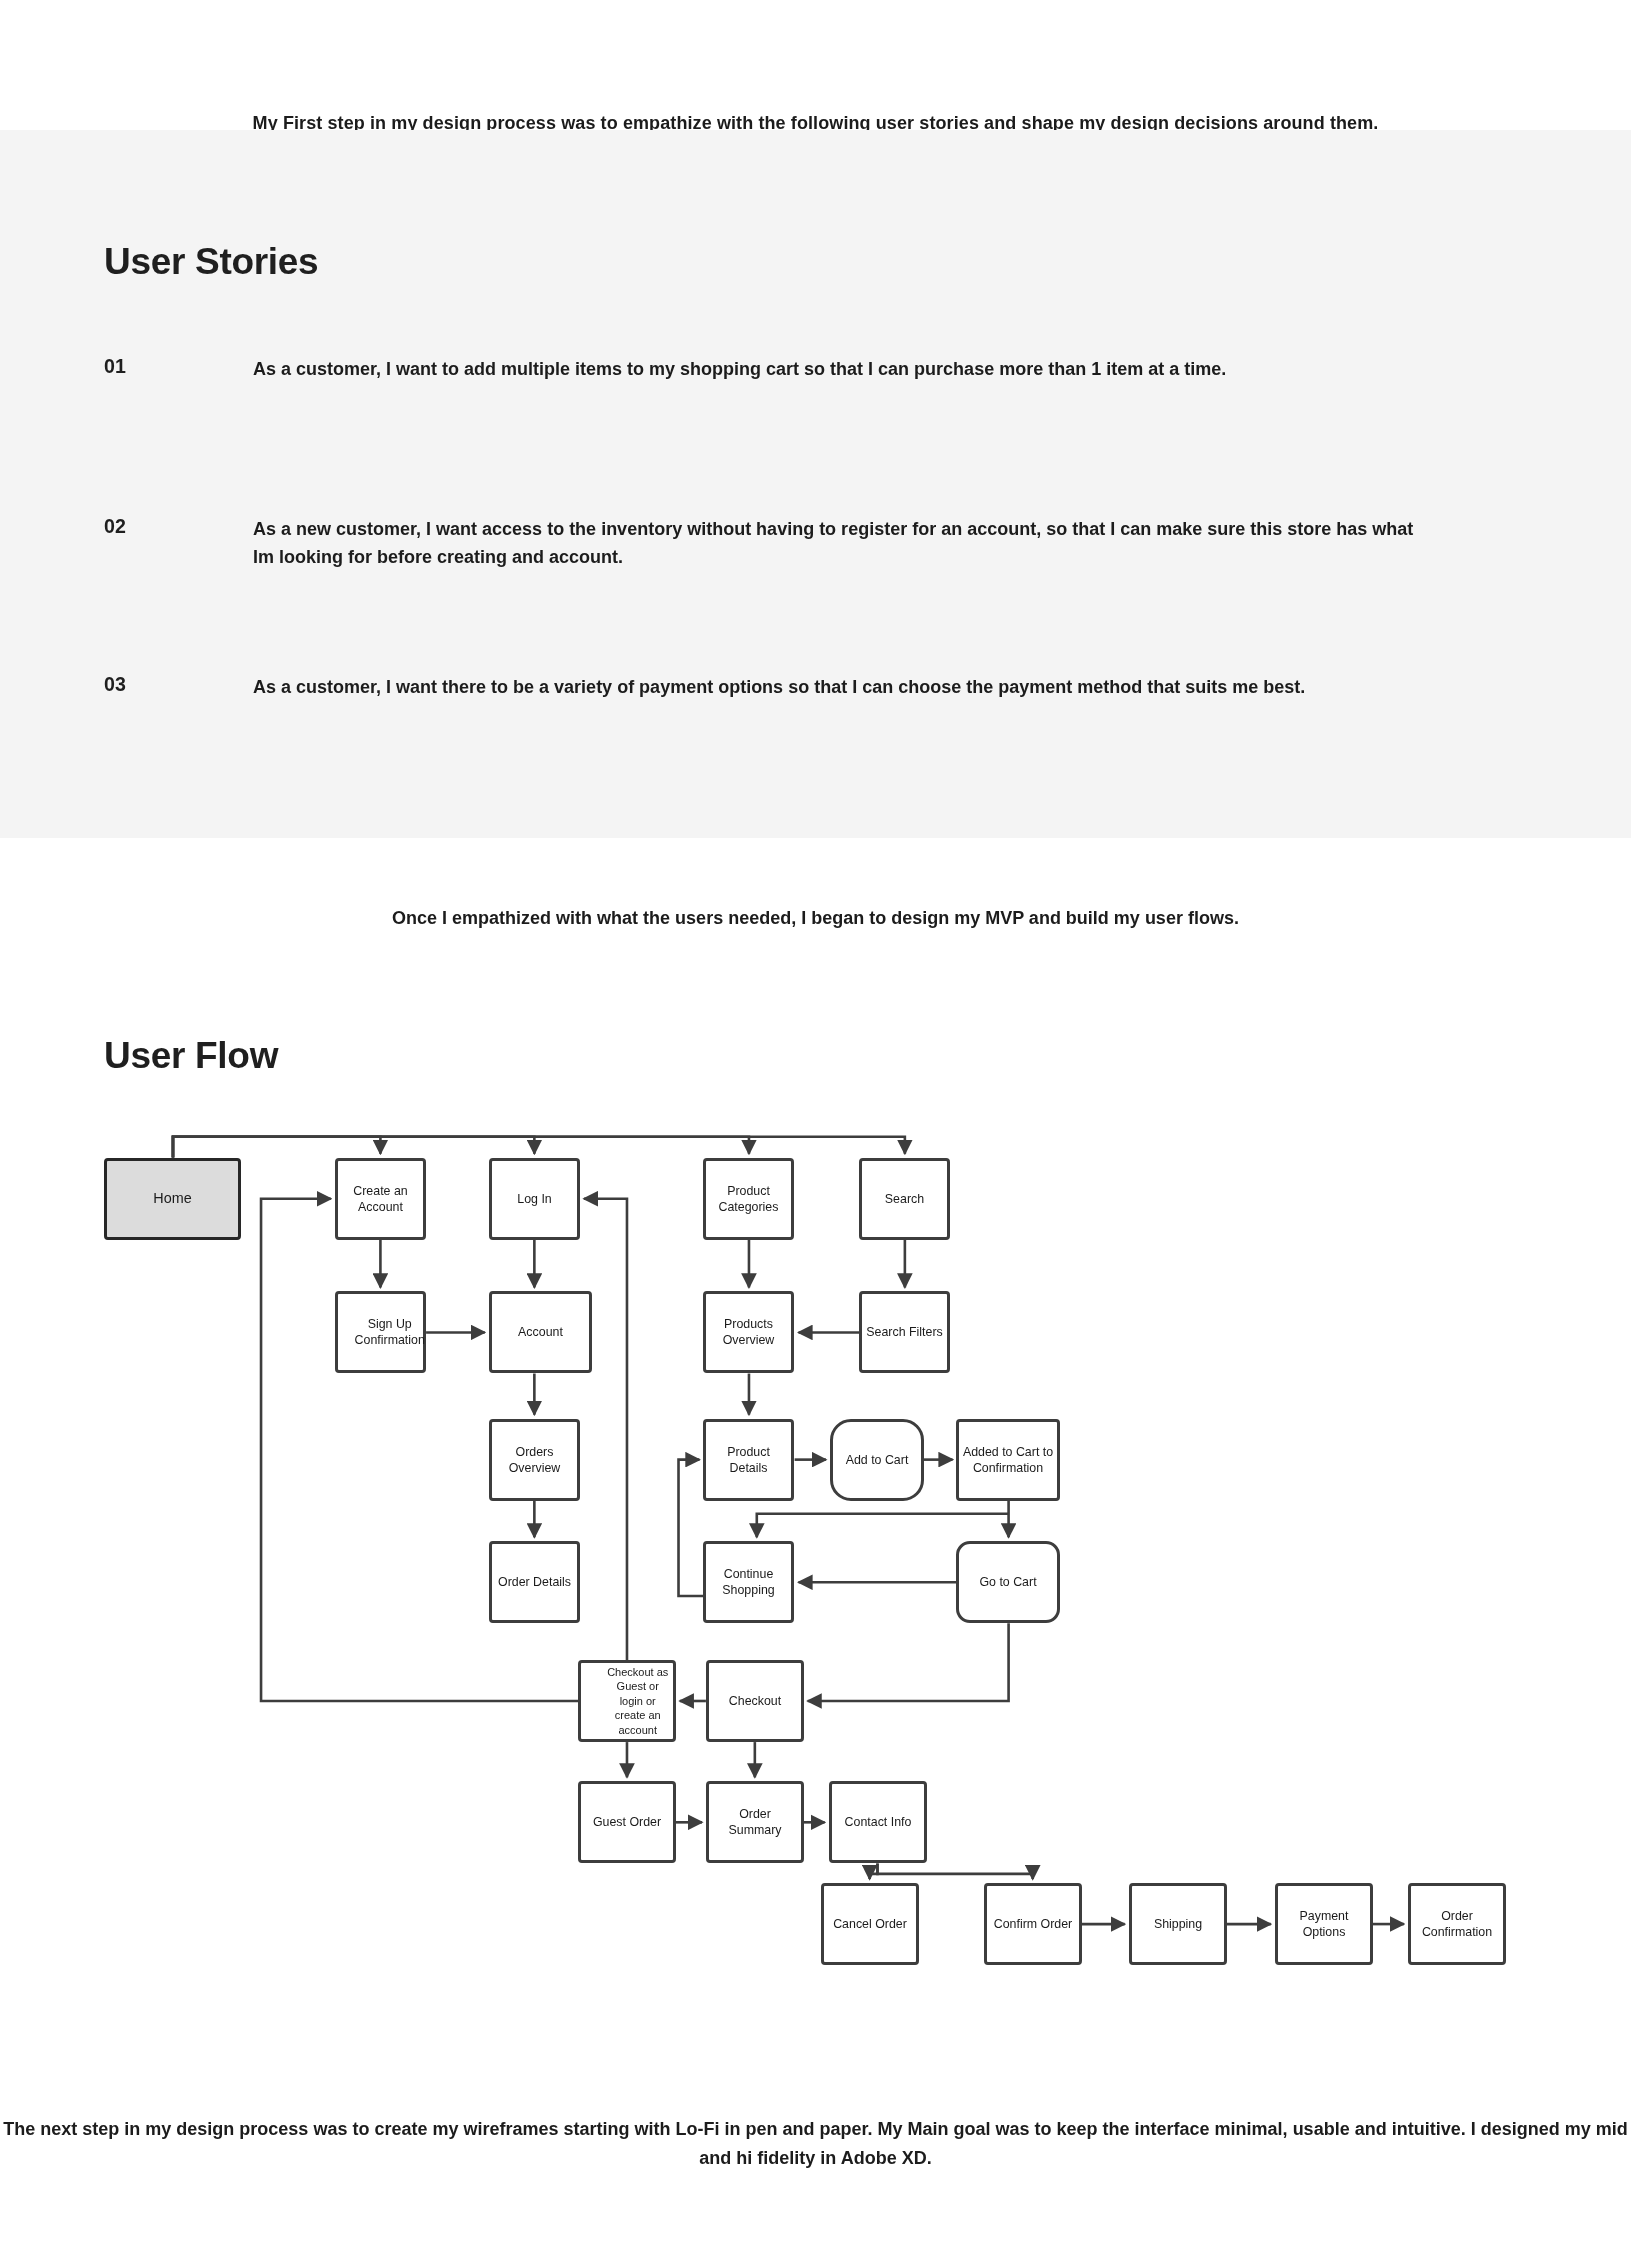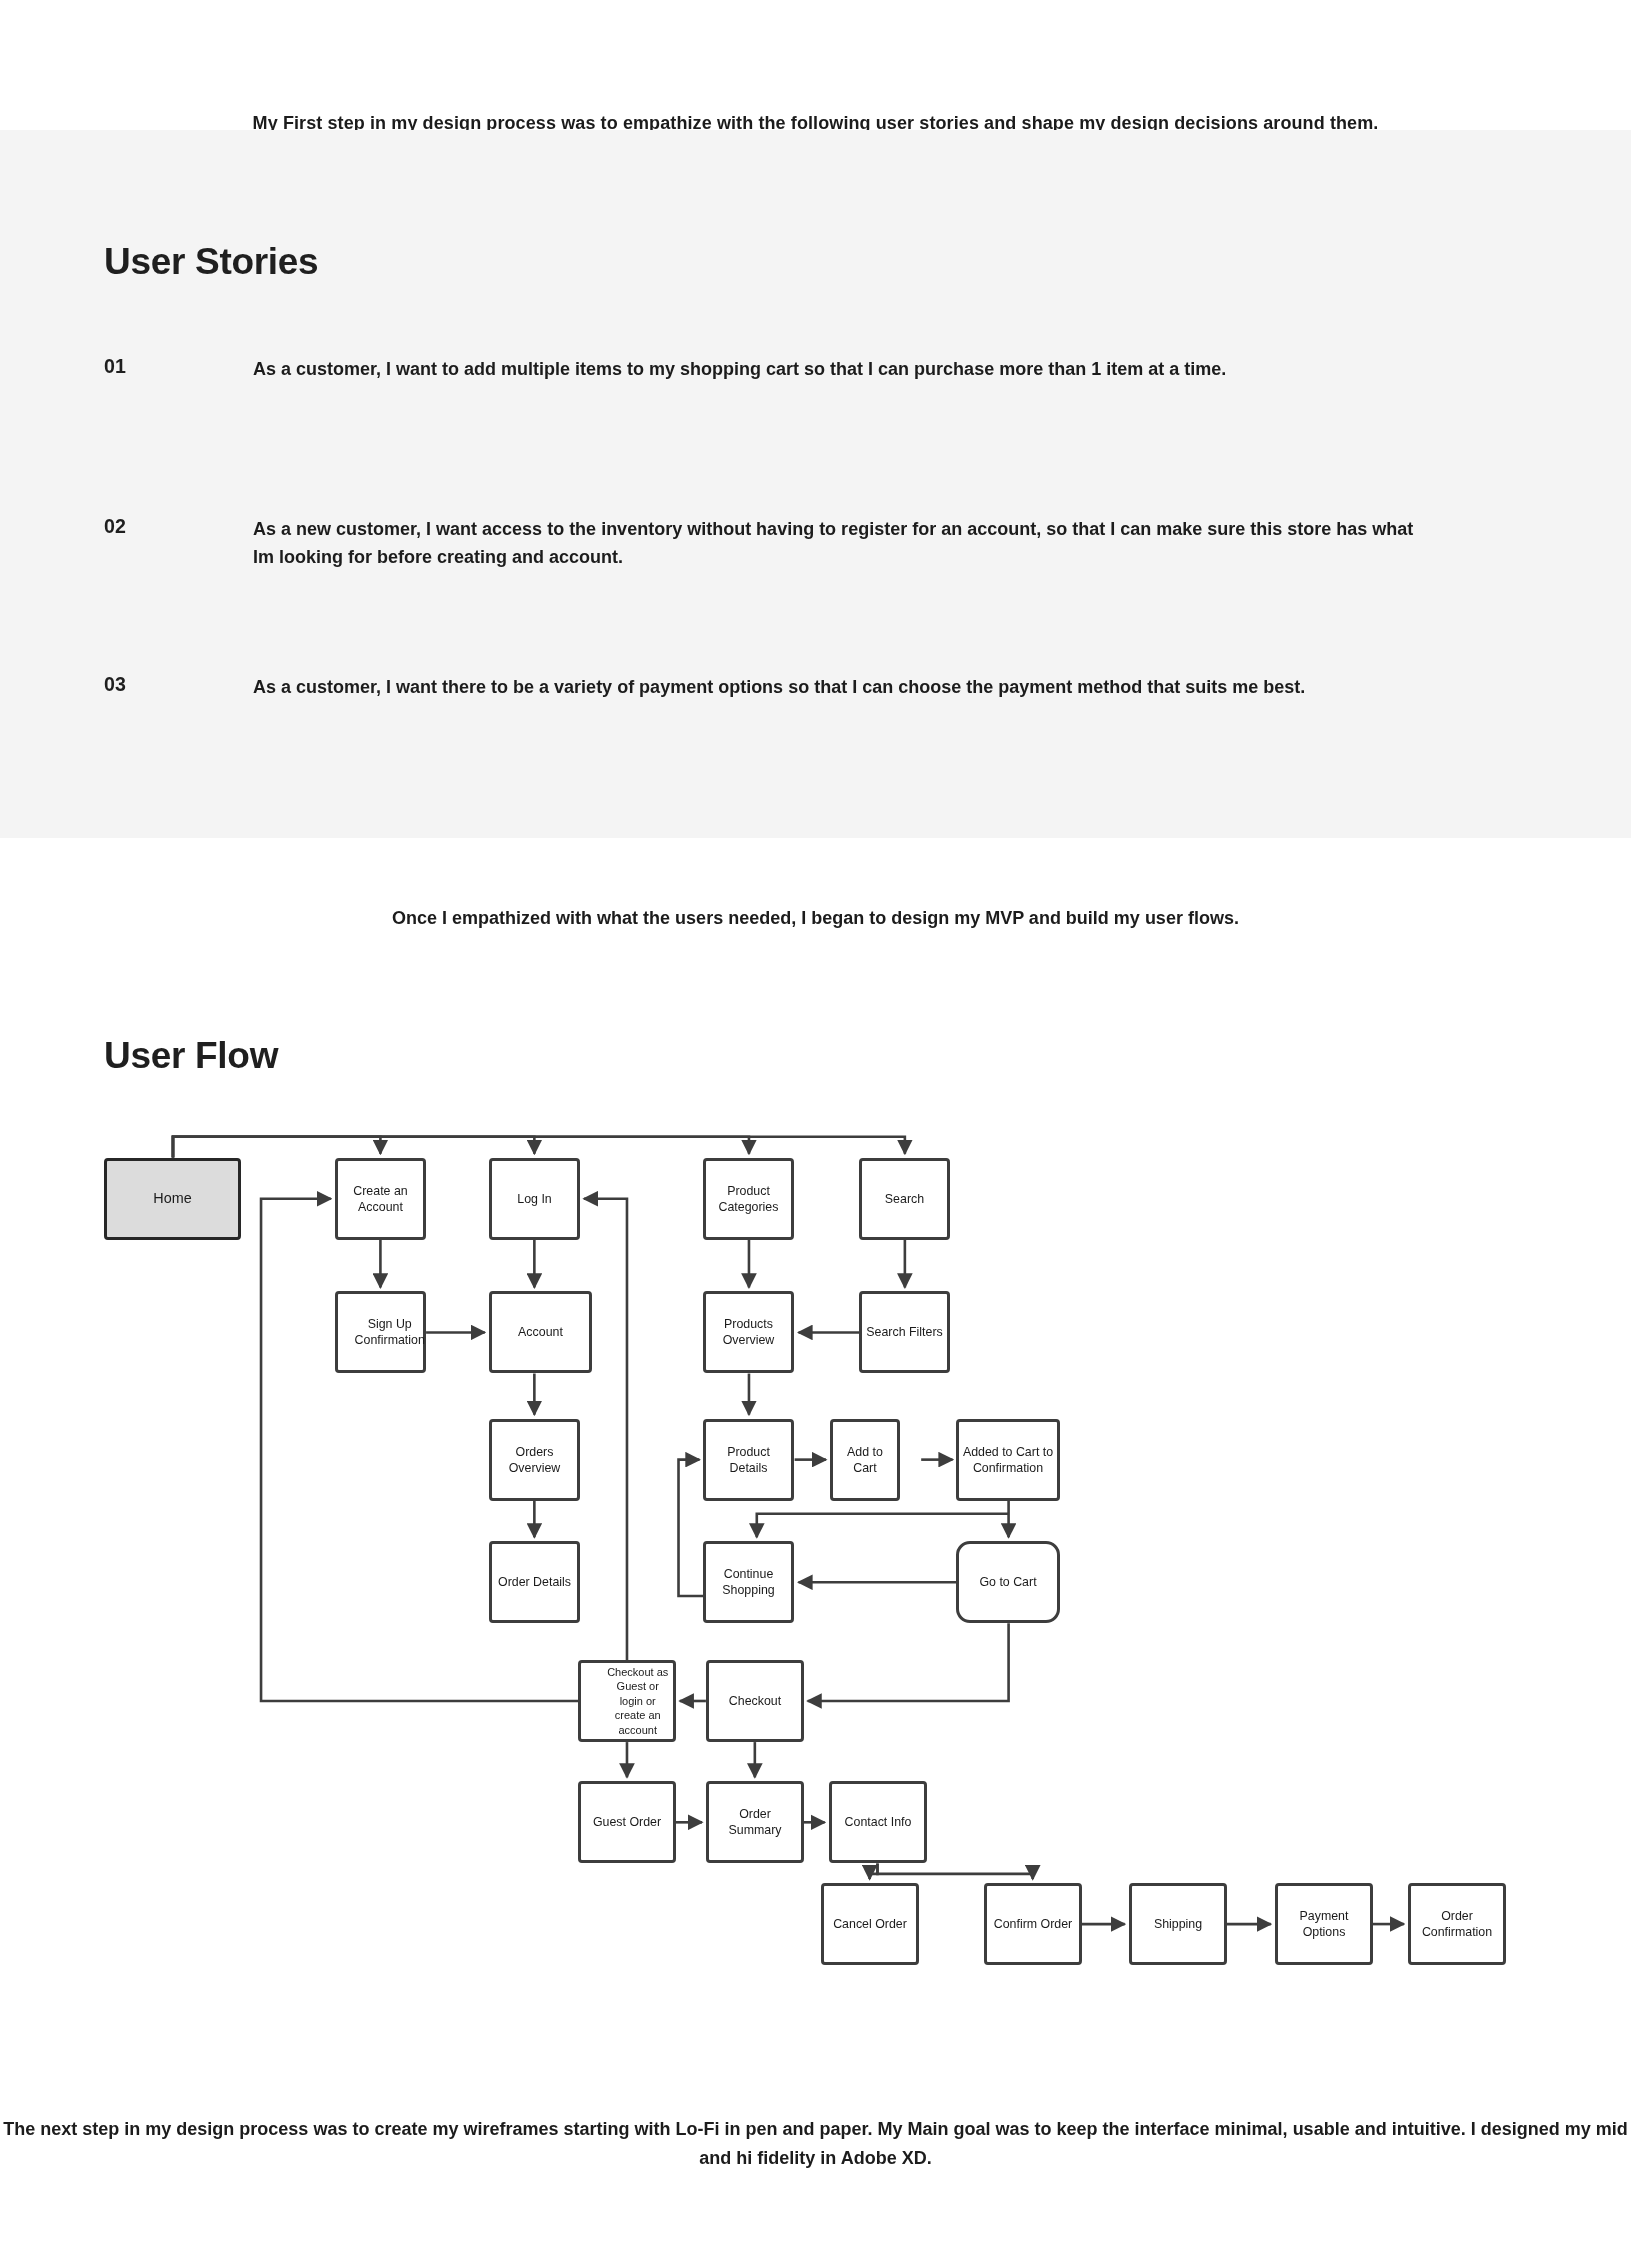--- a/index.html
+++ b/index.html
@@ -251,21 +251,21 @@
     <div class="node" style="left:703px; top:33px; width:91px; height:82px;">Product Categories</div>
     <div class="node" style="left:859px; top:33px; width:91px; height:82px;">Search</div>
 
     <div class="node" style="left:335px; top:166px; width:91px; height:82px;padding-left:21px;">Sign Up Confirmation</div>
     <div class="node" style="left:489px; top:166px; width:103px; height:82px;">Account</div>
     <div class="node" style="left:703px; top:166px; width:91px; height:82px;">Products Overview</div>
     <div class="node" style="left:859px; top:166px; width:91px; height:82px;">Search Filters</div>
 
     <div class="node" style="left:489px; top:294px; width:91px; height:82px;">Orders Overview</div>
     <div class="node" style="left:703px; top:294px; width:91px; height:82px;">Product Details</div>
-    <div class="node" style="left:830px; top:294px; width:70px; height:82px;">Add to Cart</div>
+    <div class="node" style="left:830px; top:294px; width:94px; height:82px;border-radius:21px;">Add to Cart</div>
     <div class="node" style="left:956px; top:294px; width:104px; height:82px;">Added to Cart to Confirmation</div>
 
     <div class="node" style="left:489px; top:416px; width:91px; height:82px;">Order Details</div>
     <div class="node" style="left:703px; top:416px; width:91px; height:82px;">Continue Shopping</div>
     <div class="node" style="left:956px; top:416px; width:104px; height:82px;border-radius:14px;">Go to Cart</div>
 
     <div class="node" style="left:578px; top:535px; width:98px; height:82px; font-size:11px;padding-left:24px;">Checkout as Guest or login or create an account</div>
     <div class="node" style="left:706px; top:535px; width:98px; height:82px;">Checkout</div>
 
     <div class="node" style="left:578px; top:656px; width:98px; height:82px;">Guest Order</div>

